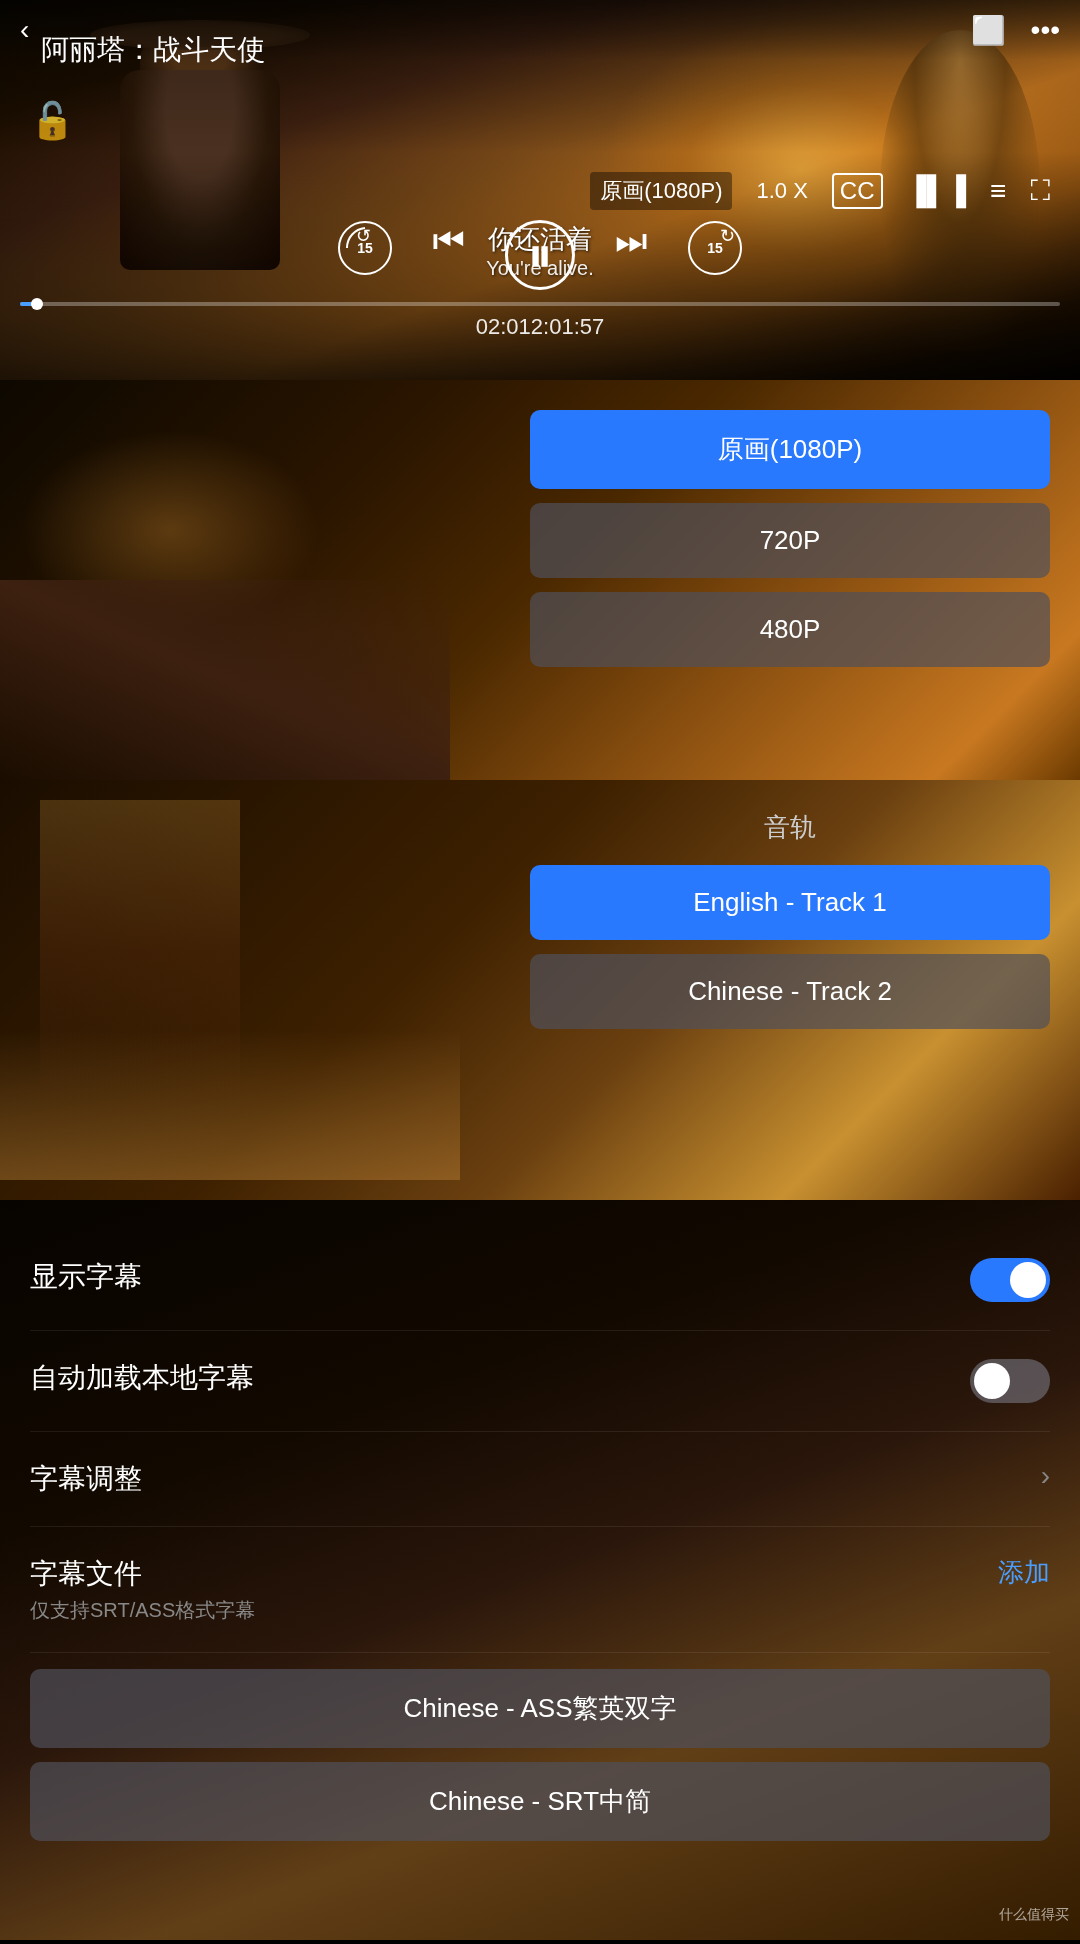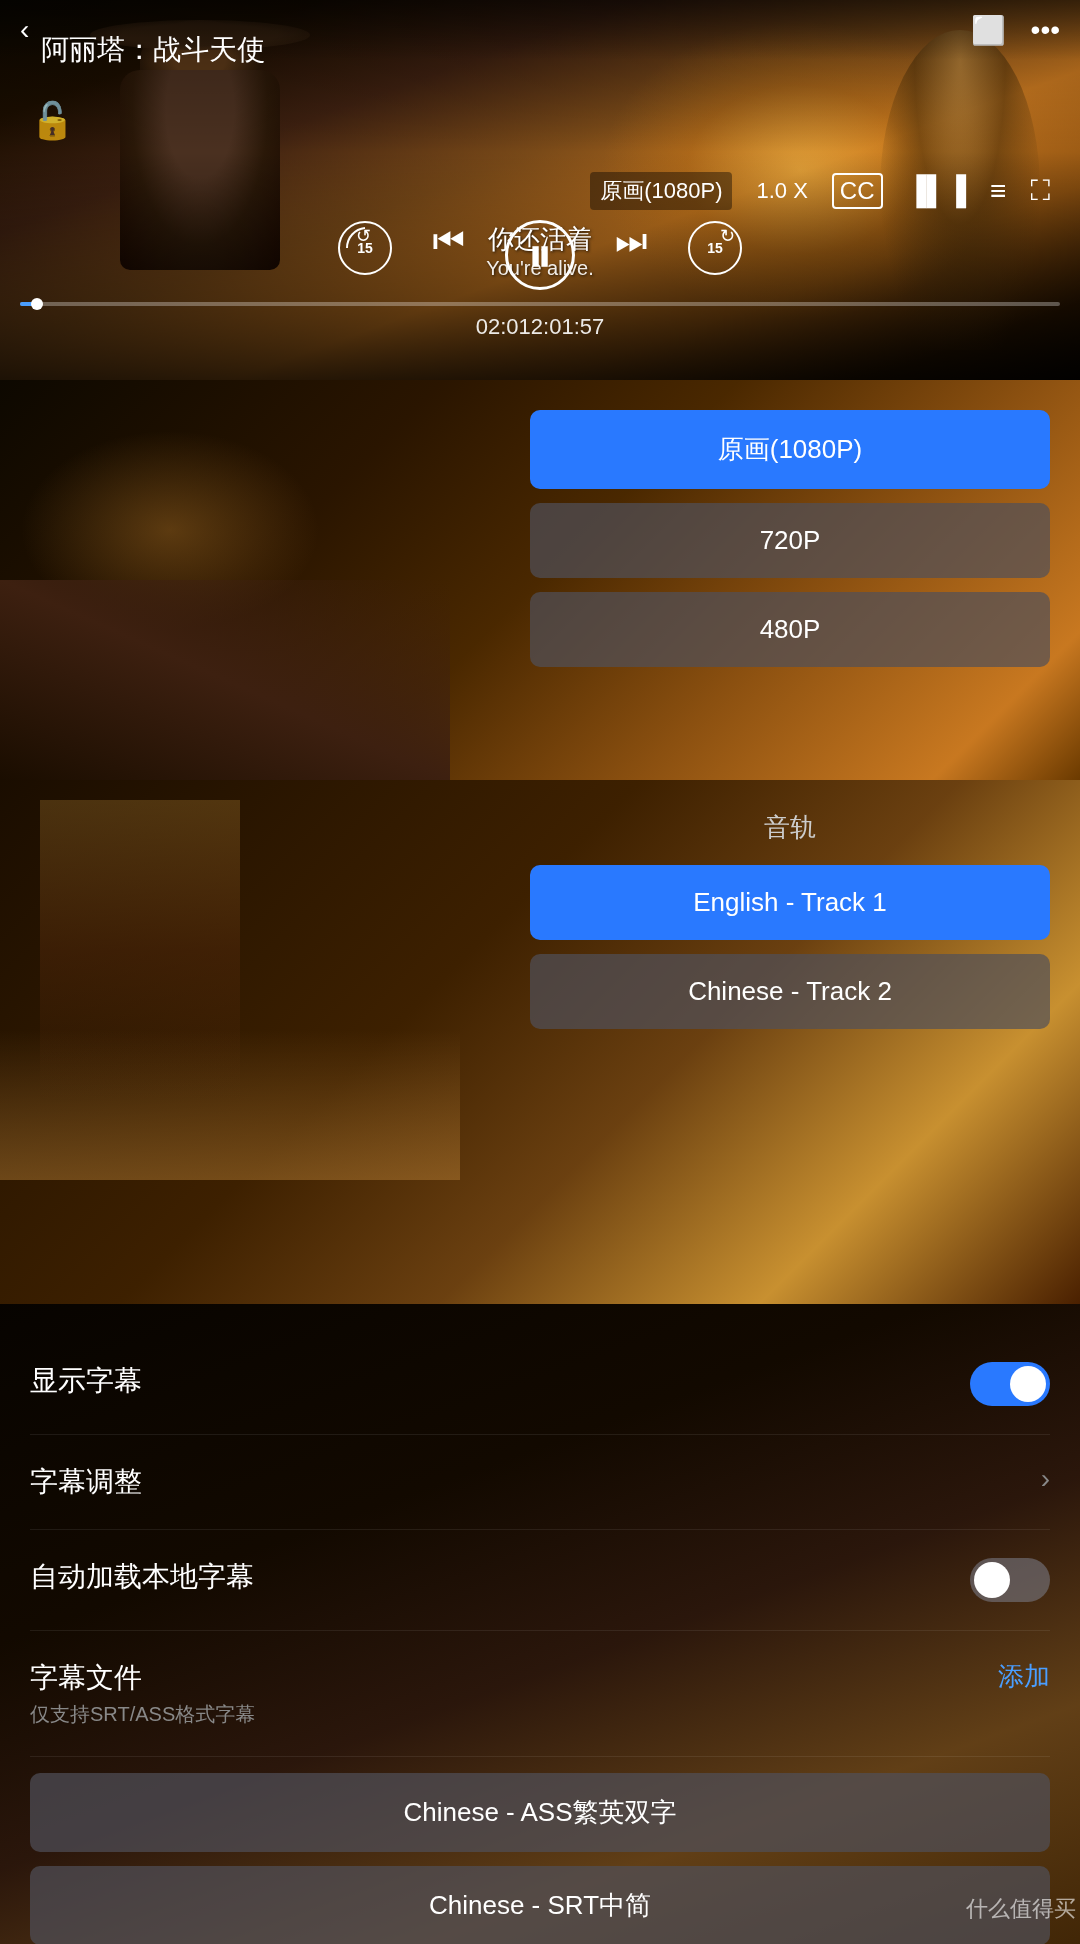--- a/index.html
+++ b/index.html
@@ -230,21 +230,21 @@
     }
     .option-btn.active {
       background: #2979ff;
     }
     .option-btn.inactive {
       background: rgba(80,80,90,0.7);
     }
 
     
     .audio-panel {
-      height: 524px;
+      height: 420px;
     }
 
     
     .subtitle-panel {
       height: 740px;
       background: rgba(0,0,0,0.85);
     }
     .subtitle-panel-content {
       position: relative;
       z-index: 2;
@@ -298,23 +298,23 @@
       font-size: 28px;
     }
     .subtitle-options {
       margin-top: 16px;
     }
 
     
     .watermark {
       position: fixed;
       bottom: 20px;
-      right: 4px;
+      right: 11px;
       color: rgba(255,255,255,0.6);
-      font-size: 22px;
+      font-size: 14px;
       z-index: 100;
     }
   </style>
 </head>
 <body>
 
 <div class="video-section">
   <div class="video-scene">
     <div style="position:absolute;top:0;left:0;right:0;bottom:0;background:linear-gradient(160deg,#0d0800 0%,#1a0d00 15%,#3d2010 30%,#7a4a18 45%,#c87820 60%,#8b5010 75%,#2a1500 90%,#0a0500 100%);"></div>
 
@@ -423,29 +423,29 @@
   <div class="subtitle-panel-content">
 
     <div class="setting-row">
       <div class="setting-label">显示字幕</div>
       <div class="toggle on">
         <div class="toggle-thumb"></div>
       </div>
     </div>
 
     <div class="setting-row">
-      <div class="setting-label">字幕调整</div>
-      <div class="chevron-right">›</div>
-    </div>
-
-    <div class="setting-row">
       <div class="setting-label">自动加载本地字幕</div>
       <div class="toggle off">
         <div class="toggle-thumb"></div>
       </div>
+    </div>
+
+    <div class="setting-row">
+      <div class="setting-label">字幕调整</div>
+      <div class="chevron-right">›</div>
     </div>
 
     <div class="setting-row">
       <div>
         <div class="setting-label">字幕文件</div>
         <div class="setting-sub">仅支持SRT/ASS格式字幕</div>
       </div>
       <div class="setting-link">添加</div>
     </div>
 

